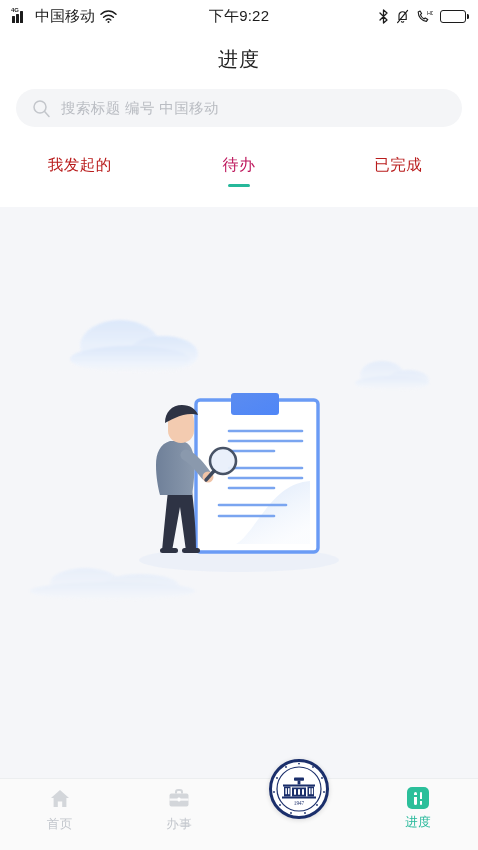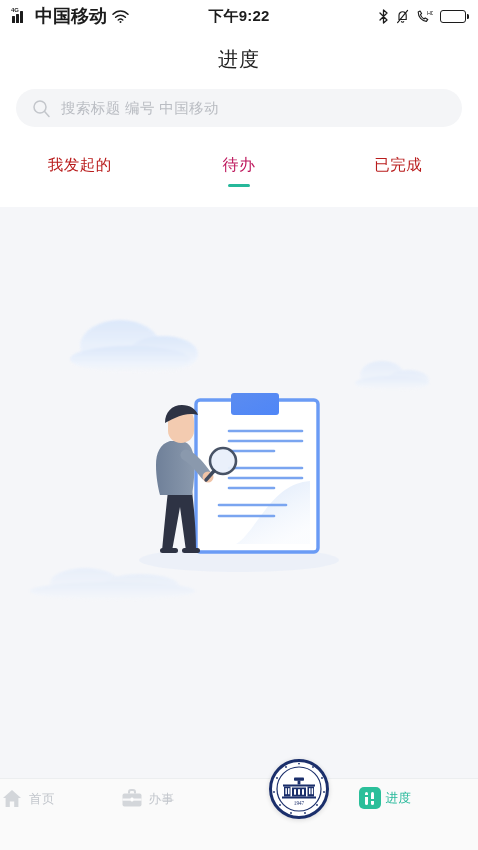--- a/index.html
+++ b/index.html
@@ -15,24 +15,24 @@
   .status-bar{
     height:32px; width:100%;
     display:flex; align-items:center;
     padding:0 12px;
     background:#ffffff;
     position:relative;
   }
   .sb-left{ display:flex; align-items:center; gap:5px; }
   .sb-center{
     position:absolute; left:0; right:0; text-align:center;
-    font-size:15px; color:#1c1c1c; font-weight:700; letter-spacing:.2px;
+    font-size:15px; color:#1c1c1c; font-weight:400; letter-spacing:.2px;
   }
   .sb-right{ margin-left:auto; display:flex; align-items:center; gap:7px; z-index:2;}
-  .carrier{ font-size:18px; color:#1c1c1c; font-weight:700; }
+  .carrier{ font-size:15px; color:#1c1c1c; font-weight:400; }
   .signal{ position:relative; width:18px; height:13px; display:flex; align-items:flex-end; gap:1.5px;}
   .signal i{ display:block; width:2.6px; background:#1c1c1c; border-radius:.5px;}
   .signal i:nth-child(1){height:4px}
   .signal i:nth-child(2){height:6.5px}
   .signal i:nth-child(3){height:9px}
   .signal i:nth-child(4){height:11.5px}
   .net-label{ position:absolute; top:-3px; left:-1px; font-size:6px; font-weight:700; color:#1c1c1c;}
   .battery{
     width:26px;height:13px;border:1.6px solid #1c1c1c;border-radius:3px;
     position:relative; padding:1.5px;
@@ -101,21 +101,21 @@
     width:230px; height:190px;
   }
 
   
   .bottom-nav{
     position:absolute; left:0; right:0; bottom:0; height:72px;
     background:#fafafa; border-top:1px solid #eceef0;
     display:flex; align-items:flex-start; padding-top:8px;
   }
   .nav-item{
-    flex:1; display:flex; flex-direction:row; align-items:center; gap:5px;
+    flex:1; display:flex; flex-direction:column; align-items:center; gap:5px;
   }
   .nav-label{ font-size:12.5px; color:#c2c6cc; letter-spacing:.5px;}
   .nav-item.active .nav-label{ color:#26b89a; }
   .nav-icon{ width:24px; height:24px; display:block; }
   .nav-center{ flex:1; position:relative; }
   .center-logo{
     position:absolute; left:50%; top:-28px; transform:translateX(-50%);
     width:60px;height:60px; border-radius:50%;
     background:#ffffff;
     box-shadow:0 1px 5px rgba(0,0,0,.14);

